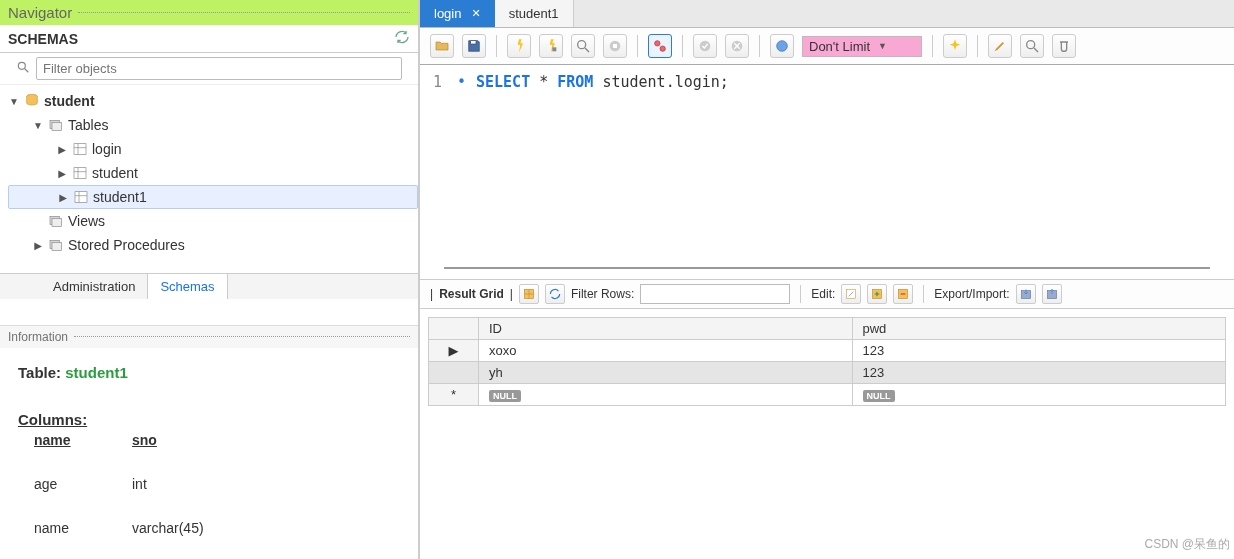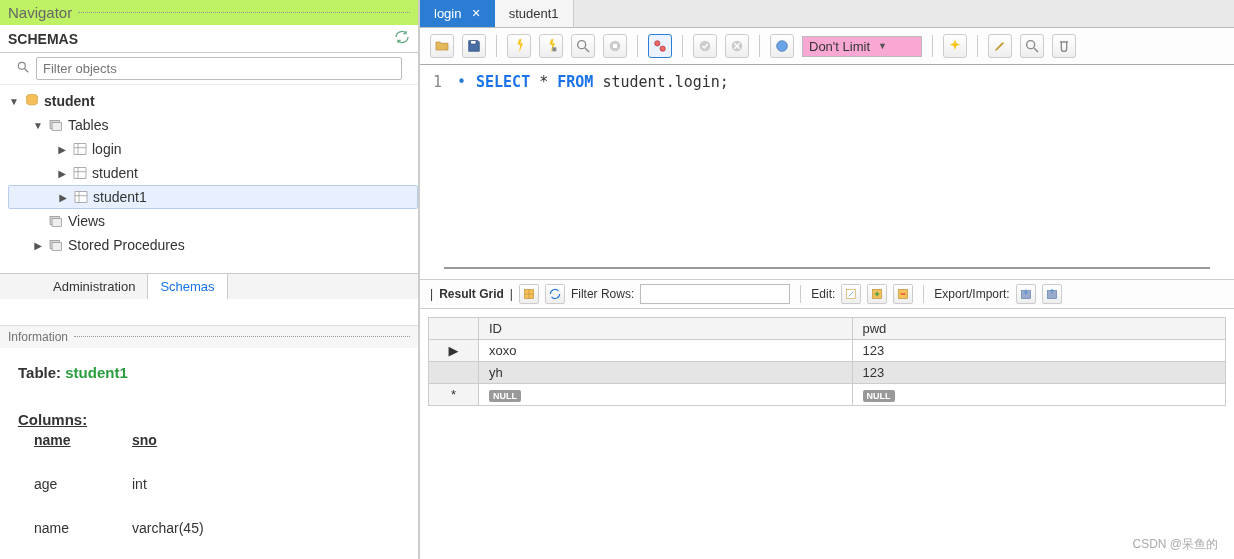--- a/index.html
+++ b/index.html
@@ -75,21 +75,21 @@
 .rbico { width: 20px; height: 20px; border: 1px solid #ccc; border-radius: 2px; display: flex; align-items: center; justify-content: center; background: linear-gradient(#fff,#eee); }
 .rbico svg { width: 14px; height: 14px; }
 
 .grid { border-collapse: collapse; font-size: 13px; margin: 8px; }
 .grid th, .grid td { border: 1px solid #ccc; padding: 3px 10px; text-align: left; min-width: 50px; background: #fff; }
 .grid th { background: #f4f4f4; font-weight: normal; }
 .grid td.rowhdr { background: #f4f4f4; text-align: center; width: 26px; min-width: 26px; padding: 3px; }
 .grid tr.sel td { background: #e5e5e5; }
 .null-pill { display: inline-block; background: #999; color: #fff; font-size: 9px; padding: 1px 4px; border-radius: 2px; font-weight: bold; }
 
-.watermark { position: fixed; right: 16px; bottom: 6px; font-size: 12px; color: #aaa; }
+.watermark { position: fixed; right: 4px; bottom: 6px; font-size: 12px; color: #aaa; }
 </style>
 </head>
 <body>
 
 <div class="app">
 
   <div class="left">
     <div class="nav-header">
       <span>Navigator</span>
       <span class="dots"></span>

